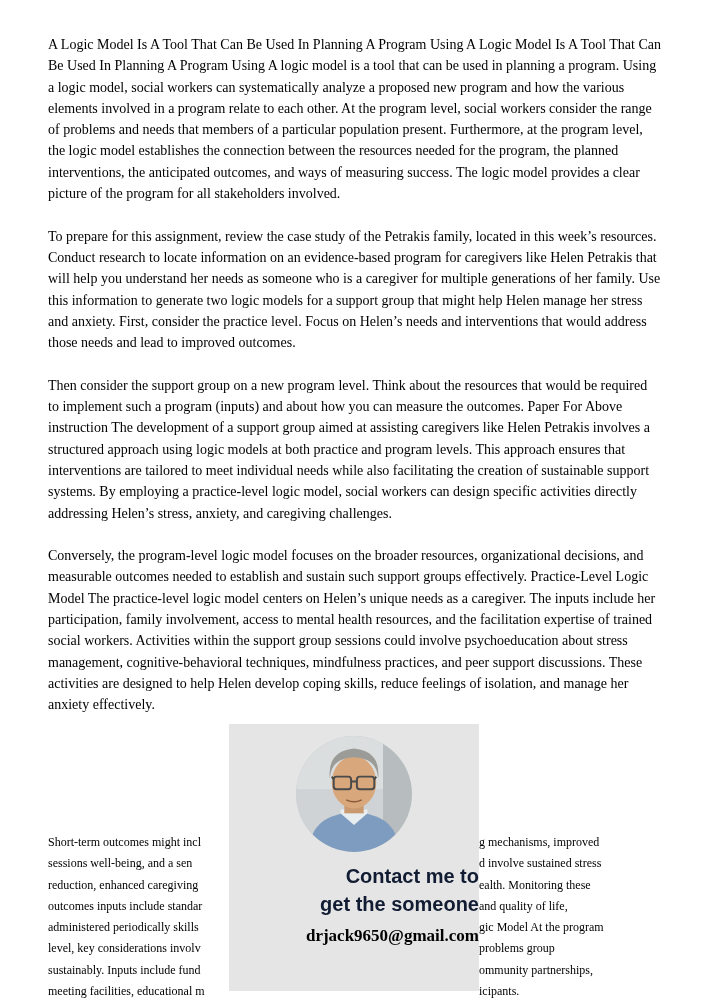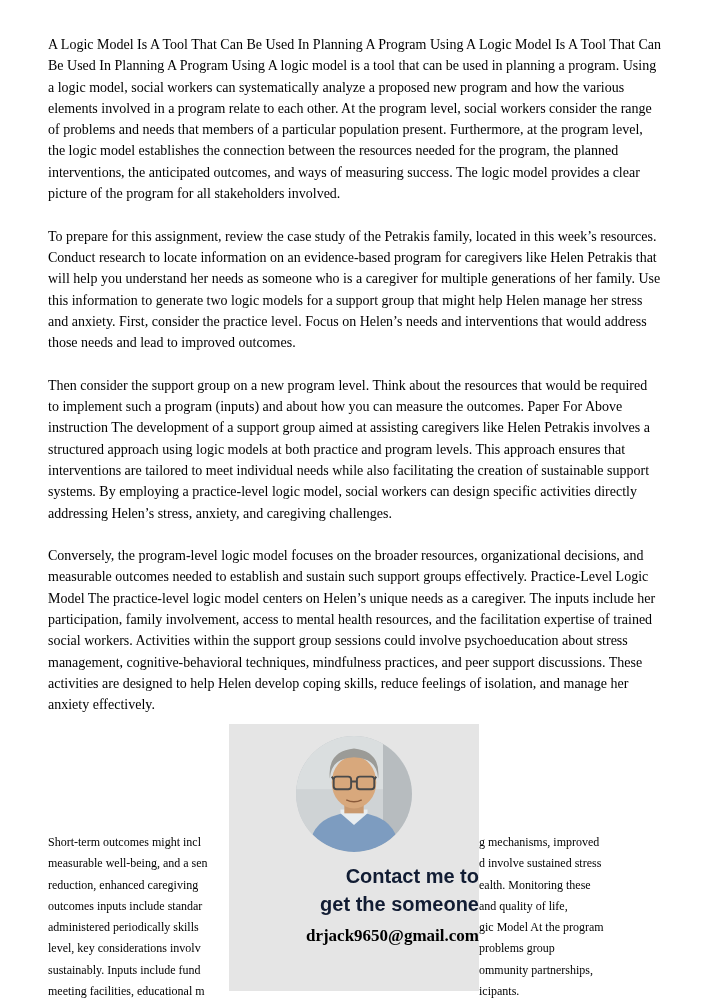--- a/index.html
+++ b/index.html
@@ -77,21 +77,21 @@
   <p>Then consider the support group on a new program level. Think about the resources that would be required to implement such a program (inputs) and about how you can measure the outcomes. Paper For Above instruction The development of a support group aimed at assisting caregivers like Helen Petrakis involves a structured approach using logic models at both practice and program levels. This approach ensures that interventions are tailored to meet individual needs while also facilitating the creation of sustainable support systems. By employing a practice-level logic model, social workers can design specific activities directly addressing Helen’s stress, anxiety, and caregiving challenges.</p>
   <p>Conversely, the program-level logic model focuses on the broader resources, organizational decisions, and measurable outcomes needed to establish and sustain such support groups effectively. Practice-Level Logic Model The practice-level logic model centers on Helen’s unique needs as a caregiver. The inputs include her participation, family involvement, access to mental health resources, and the facilitation expertise of trained social workers. Activities within the support group sessions could involve psychoeducation about stress management, cognitive-behavioral techniques, mindfulness practices, and peer support discussions. These activities are designed to help Helen develop coping skills, reduce feelings of isolation, and manage her anxiety effectively.</p>
 </div>
 
 <div class="obscured-block">
   <div class="obscured-line">
     <span class="frag-left">Short-term outcomes might incl</span>
     <span class="frag-right">g mechanisms, improved</span>
   </div>
   <div class="obscured-line">
-    <span class="frag-left">measurable well-being, and a sen</span>
+    <span class="frag-left">sessions well-being, and a sen</span>
     <span class="frag-right">d involve sustained stress</span>
   </div>
   <div class="obscured-line">
     <span class="frag-left">reduction, enhanced caregiving</span>
     <span class="frag-right">ealth. Monitoring these</span>
   </div>
   <div class="obscured-line">
     <span class="frag-left">outcomes inputs include standar</span>
     <span class="frag-right">and quality of life,</span>
   </div>

